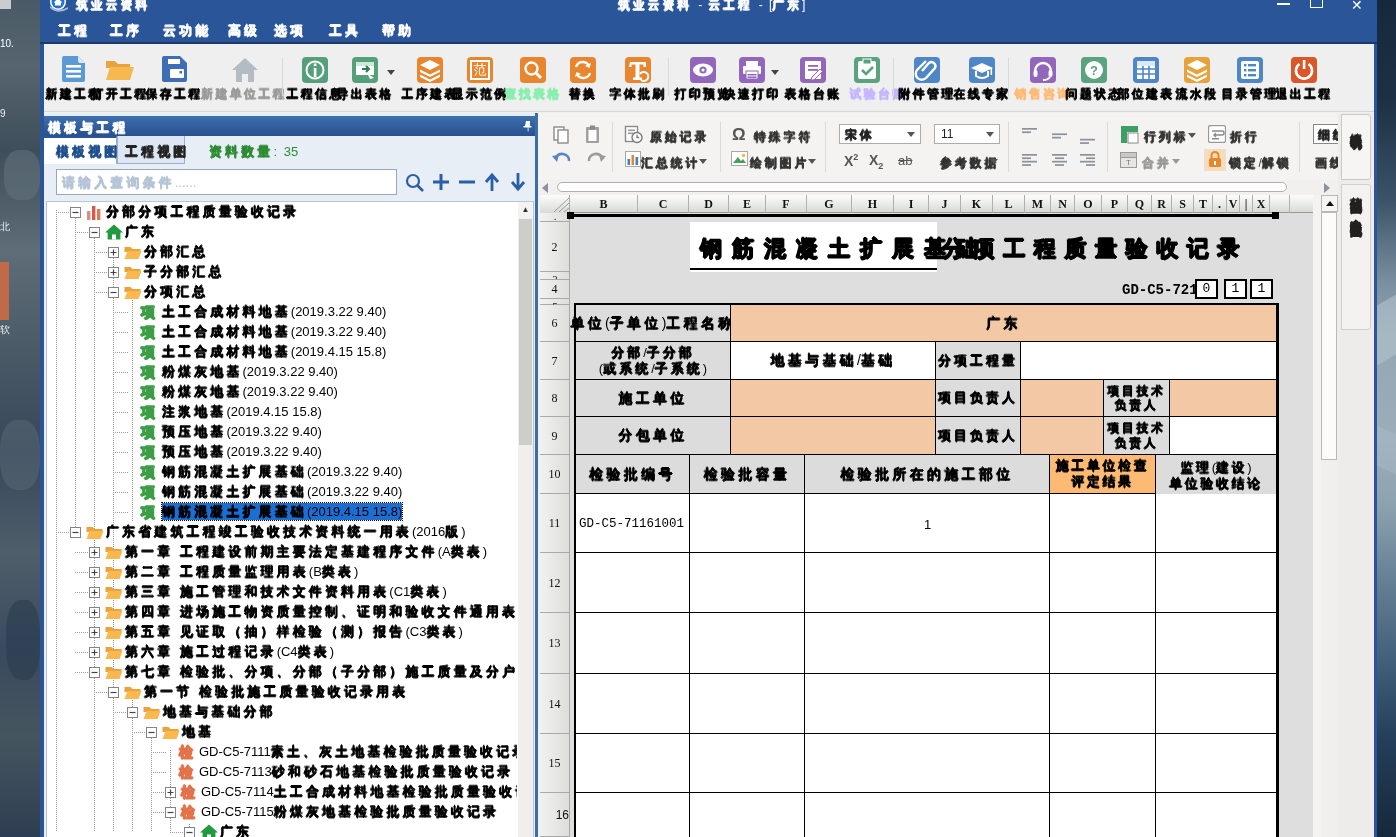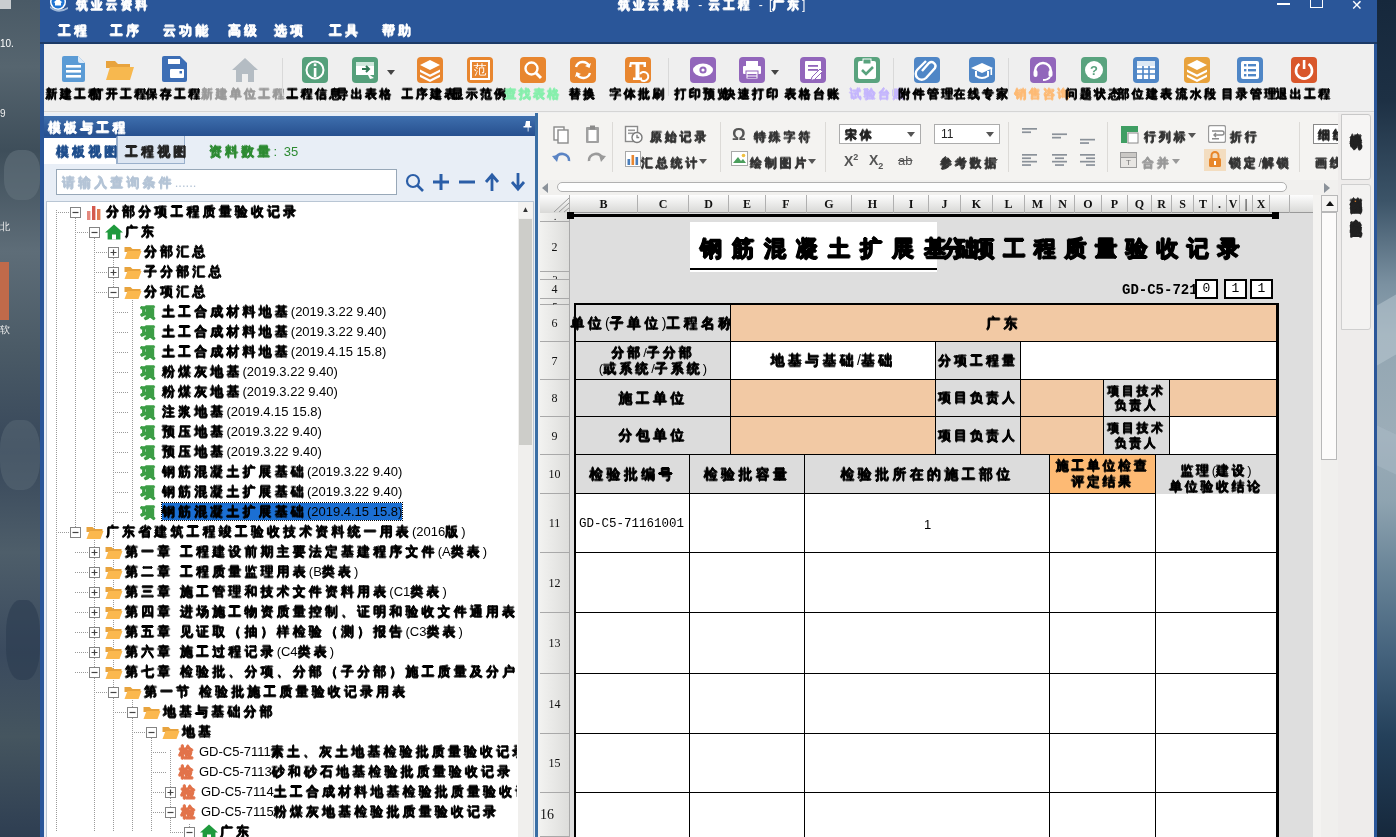--- a/index.html
+++ b/index.html
@@ -650,21 +650,21 @@
 <div class="ab" style="left:540px;top:305px;width:30px;height:37px;background:linear-gradient(90deg,#f2f2f0,#dddddb);border-bottom:1px solid #a9a9a9;border-right:1px solid #a9a9a9;font-family:'Liberation Serif',serif;font-size:12px;color:#111;text-align:center;line-height:37px">6</div>
 <div class="ab" style="left:540px;top:342px;width:30px;height:38px;background:linear-gradient(90deg,#f2f2f0,#dddddb);border-bottom:1px solid #a9a9a9;border-right:1px solid #a9a9a9;font-family:'Liberation Serif',serif;font-size:12px;color:#111;text-align:center;line-height:38px">7</div>
 <div class="ab" style="left:540px;top:380px;width:30px;height:37px;background:linear-gradient(90deg,#f2f2f0,#dddddb);border-bottom:1px solid #a9a9a9;border-right:1px solid #a9a9a9;font-family:'Liberation Serif',serif;font-size:12px;color:#111;text-align:center;line-height:37px">8</div>
 <div class="ab" style="left:540px;top:417px;width:30px;height:38px;background:linear-gradient(90deg,#f2f2f0,#dddddb);border-bottom:1px solid #a9a9a9;border-right:1px solid #a9a9a9;font-family:'Liberation Serif',serif;font-size:12px;color:#111;text-align:center;line-height:38px">9</div>
 <div class="ab" style="left:540px;top:455px;width:30px;height:39px;background:linear-gradient(90deg,#f2f2f0,#dddddb);border-bottom:1px solid #a9a9a9;border-right:1px solid #a9a9a9;font-family:'Liberation Serif',serif;font-size:12px;color:#111;text-align:center;line-height:39px">10</div>
 <div class="ab" style="left:540px;top:494px;width:30px;height:59px;background:linear-gradient(90deg,#f2f2f0,#dddddb);border-bottom:1px solid #a9a9a9;border-right:1px solid #a9a9a9;font-family:'Liberation Serif',serif;font-size:12px;color:#111;text-align:center;line-height:59px">11</div>
 <div class="ab" style="left:540px;top:553px;width:30px;height:60px;background:linear-gradient(90deg,#f2f2f0,#dddddb);border-bottom:1px solid #a9a9a9;border-right:1px solid #a9a9a9;font-family:'Liberation Serif',serif;font-size:12px;color:#111;text-align:center;line-height:60px">12</div>
 <div class="ab" style="left:540px;top:613px;width:30px;height:61px;background:linear-gradient(90deg,#f2f2f0,#dddddb);border-bottom:1px solid #a9a9a9;border-right:1px solid #a9a9a9;font-family:'Liberation Serif',serif;font-size:12px;color:#111;text-align:center;line-height:61px">13</div>
 <div class="ab" style="left:540px;top:674px;width:30px;height:60px;background:linear-gradient(90deg,#f2f2f0,#dddddb);border-bottom:1px solid #a9a9a9;border-right:1px solid #a9a9a9;font-family:'Liberation Serif',serif;font-size:12px;color:#111;text-align:center;line-height:60px">14</div>
 <div class="ab" style="left:540px;top:734px;width:30px;height:59px;background:linear-gradient(90deg,#f2f2f0,#dddddb);border-bottom:1px solid #a9a9a9;border-right:1px solid #a9a9a9;font-family:'Liberation Serif',serif;font-size:12px;color:#111;text-align:center;line-height:59px">15</div>
-<div class="ab" style="left:540px;top:793px;width:30px;height:44px;background:linear-gradient(90deg,#f2f2f0,#dddddb);border-bottom:1px solid #a9a9a9;border-right:1px solid #a9a9a9;font-family:Liberation Serif, serif;font-size:14px;color:#111;text-align:left;line-height:44px">16</div>
+<div class="ab" style="left:540px;top:793px;width:30px;height:44px;background:linear-gradient(90deg,#f2f2f0,#dddddb);border-bottom:1px solid #a9a9a9;border-right:1px solid #a9a9a9;font-family:Liberation Sans, sans-serif;font-size:12px;color:#111;text-align:right;line-height:44px">16</div>
 <div class="ab" style="left:540px;top:213px;width:30px;height:8px;overflow:hidden;text-align:center;font-family:'Liberation Serif',serif;font-size:11px;color:#111">
     <div style="margin-top:-3px">.</div>
   </div>
 <div class="ab" style="left:540px;top:272px;width:30px;height:7px;overflow:hidden;text-align:center;font-family:'Liberation Serif',serif;font-size:11px;color:#111">
     <div style="margin-top:1px">3</div>
   </div>
 <div class="ab" style="left:540px;top:299px;width:30px;height:6px;overflow:hidden;text-align:center;font-family:'Liberation Serif',serif;font-size:11px;color:#111">
     <div style="margin-top:1px">5</div>
   </div>
 <div class="ab" style="left:572px;top:214px;width:705px;height:3px;background:#000"></div>
@@ -757,21 +757,21 @@
     <div class="th" style="width:100%;height:100%;display:flex;flex-direction:column;align-items:center;justify-content:center;text-align:center;font-size:14px;letter-spacing:3.3px;color:#000;line-height:1.2;white-space:nowrap">
       <div>检验批所在的施工部位</div>
     </div>
   </div>
 <div class="ab" style="left:1050px;top:455px;width:106px;height:39px;background:#fdba74;border-right:1px solid #000;border-bottom:1px solid #000">
     <div class="th" style="width:100%;height:100%;display:flex;flex-direction:column;align-items:center;justify-content:center;text-align:center;font-size:13px;letter-spacing:2.6px;color:#000;line-height:1.2;white-space:nowrap">
       <div>施工单位检查</div>
       <div>评定结果</div>
     </div>
   </div>
-<div class="ab" style="left:1156px;top:455px;width:121px;height:48px;background:#dcdcdc;border-right:1px solid #000;border-bottom:1px solid #8b5cf6">
+<div class="ab" style="left:1156px;top:455px;width:121px;height:48px;background:#dcdcdc;border-right:1px solid #000;border-bottom:7px solid #8b5cf6">
     <div class="th" style="width:100%;height:100%;display:flex;flex-direction:column;align-items:center;justify-content:center;text-align:center;font-size:13px;letter-spacing:2.6px;color:#000;line-height:1.2;white-space:nowrap">
       <div>监理<i>(</i>建设<i>)</i></div>
       <div>单位验收结论</div>
     </div>
   </div>
 <div class="ab" style="left:576px;top:494px;width:114px;height:59px;background:#fff;border-right:1px solid #000;border-bottom:1px solid #000"></div>
 <div class="ab" style="left:690px;top:494px;width:115px;height:59px;background:#fff;border-right:1px solid #000;border-bottom:1px solid #000"></div>
 <div class="ab" style="left:805px;top:494px;width:245px;height:59px;background:#fff;border-right:1px solid #000;border-bottom:1px solid #000"></div>
 <div class="ab" style="left:1050px;top:494px;width:106px;height:59px;background:#fff;border-right:1px solid #000;border-bottom:1px solid #000"></div>
 <div class="ab" style="left:1156px;top:494px;width:121px;height:59px;background:#fff;border-right:1px solid #000;border-bottom:1px solid #000"></div>

